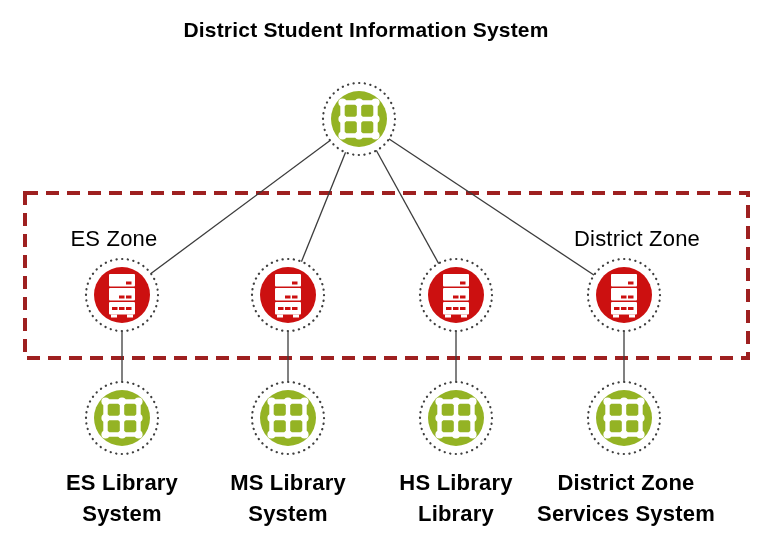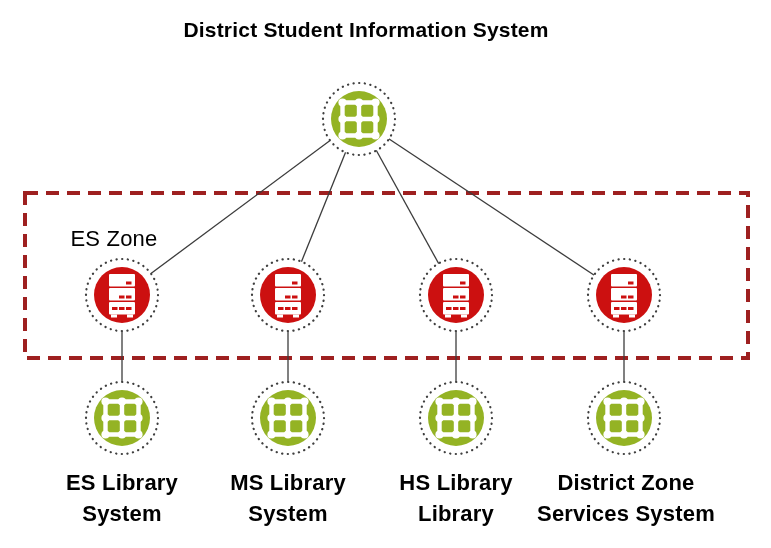--- a/index.html
+++ b/index.html
@@ -99,20 +99,21 @@
 
   <div class="node" style="left:319px;top:79px">
     <svg viewBox="0 0 80 80" width="80" height="80">
       <circle class="ring" cx="40" cy="40" r="36"></circle>
       <circle class="disc-green" cx="40" cy="40" r="28"></circle>
       <use href="#icon-grid" x="12" y="12" width="56" height="56"></use>
     </svg>
   </div>
 
   <div class="label zone-label" style="left:14px">ES Zone</div>
+  <div class="label zone-label" style="left:537px">District Zone</div>
 
   <div class="node" style="left:82px;top:255px">
     <svg viewBox="0 0 80 80" width="80" height="80">
       <circle class="ring" cx="40" cy="40" r="36"></circle>
       <circle class="disc-red" cx="40" cy="40" r="28"></circle>
       <use href="#icon-server" x="12" y="12" width="56" height="56"></use>
     </svg>
   </div>
   <div class="node" style="left:248px;top:255px">
     <svg viewBox="0 0 80 80" width="80" height="80">

